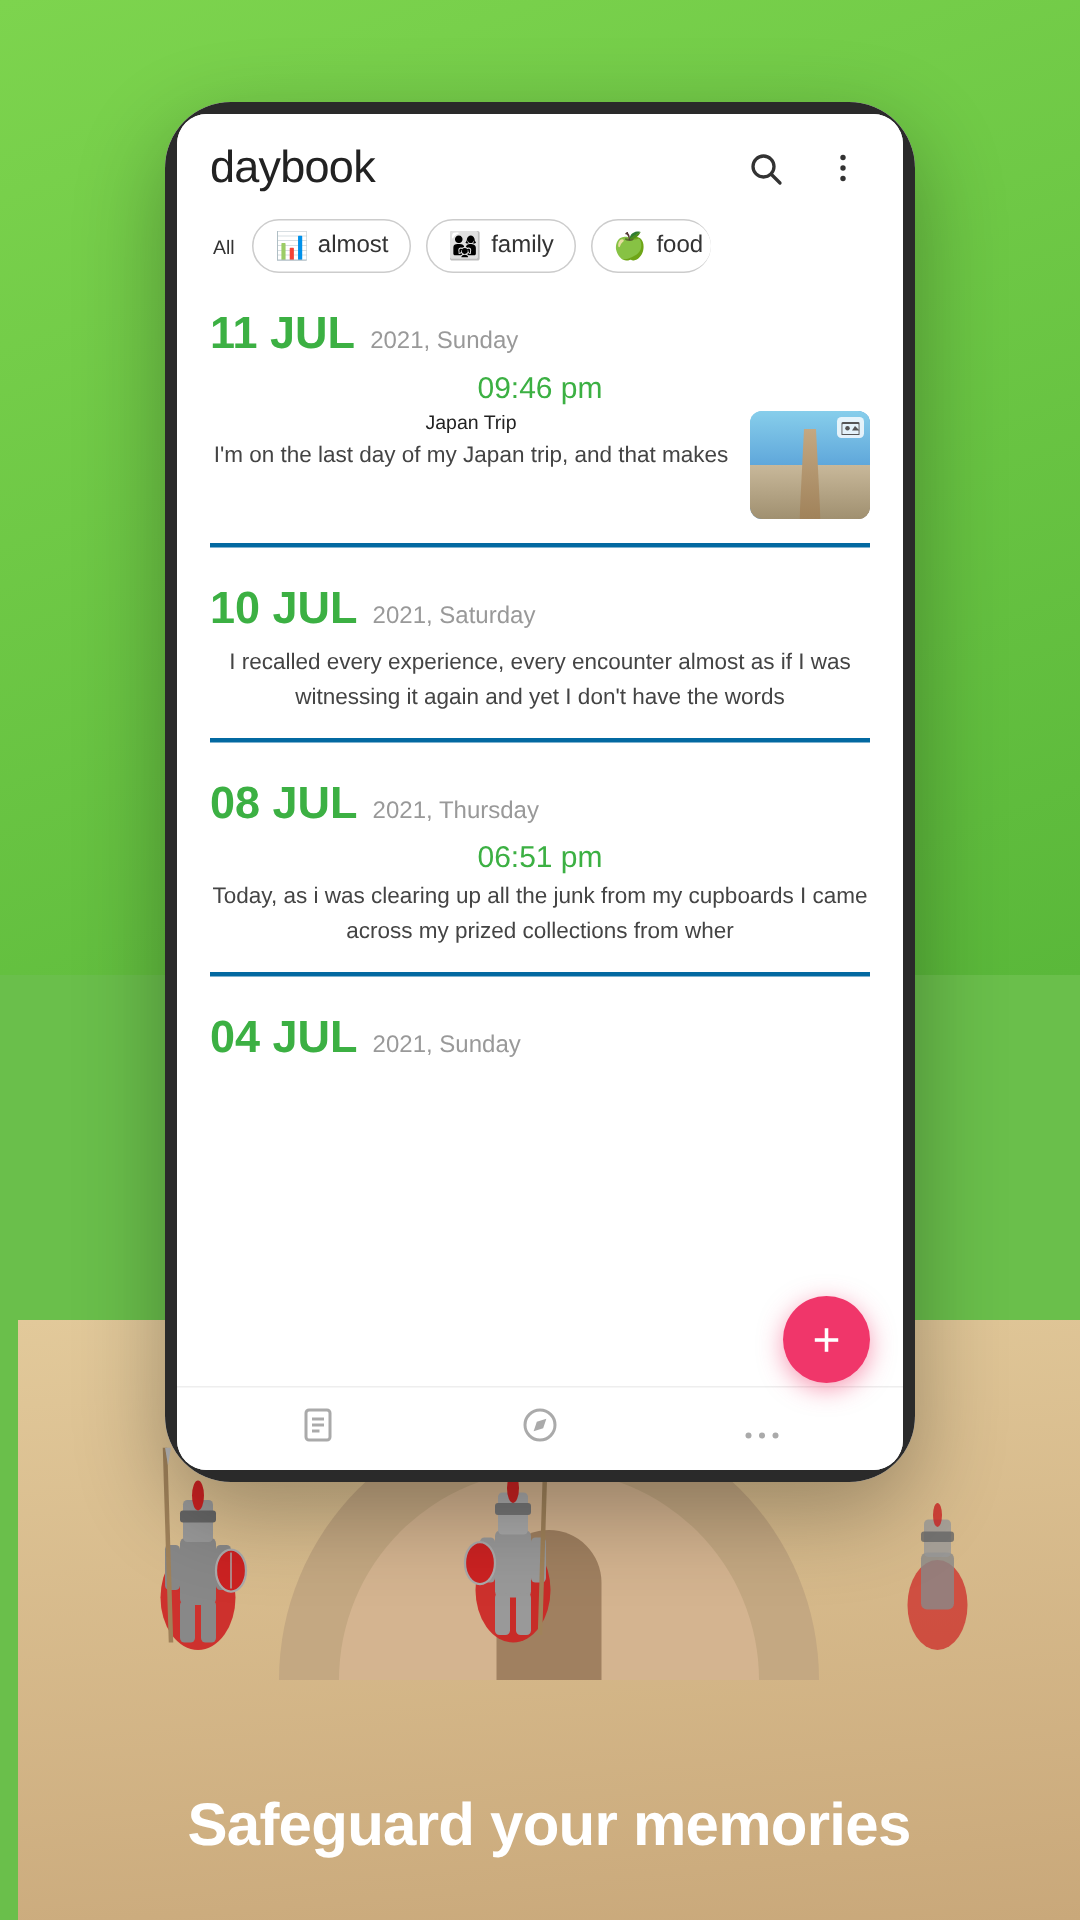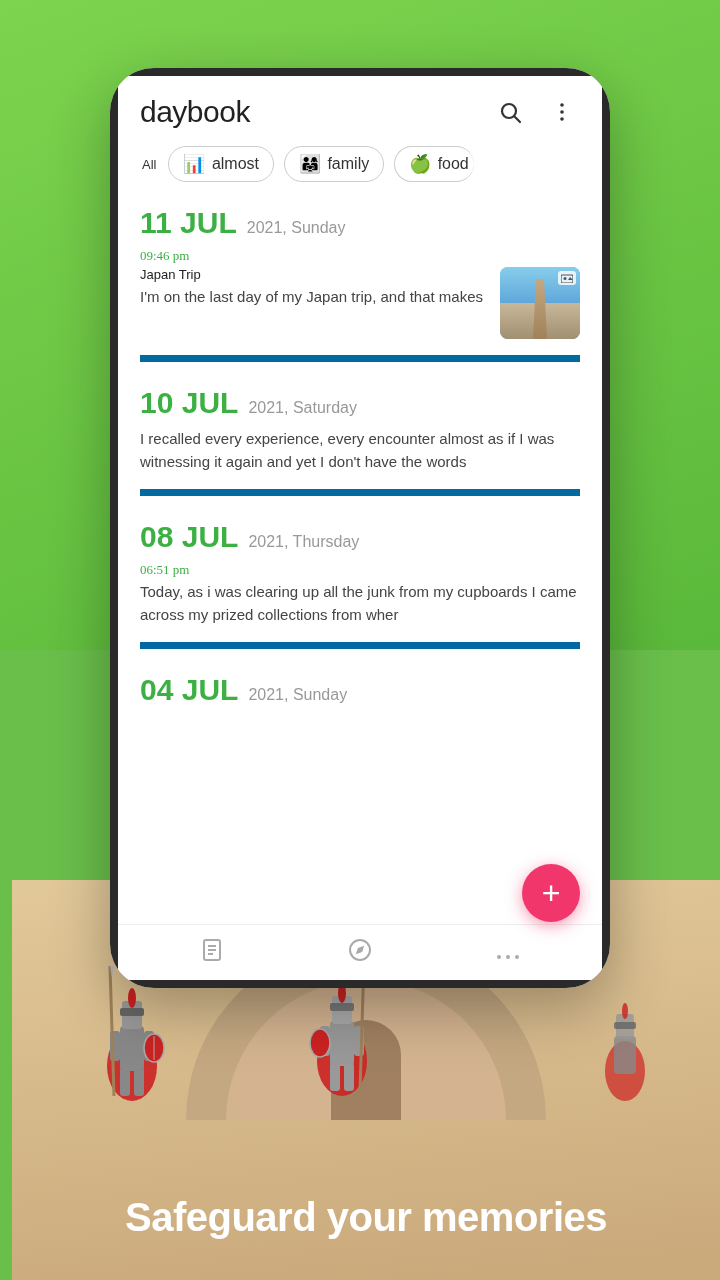--- a/index.html
+++ b/index.html
@@ -32,23 +32,24 @@
       background: #fff;
       border-radius: 44px;
       box-shadow: 0 20px 60px rgba(0,0,0,0.3), inset 0 0 0 8px #2a2a2a;
       overflow: hidden;
       z-index: 10;
     }
 
     .phone-inner {
       position: absolute;
       top: 8px; left: 8px; right: 8px; bottom: 8px;
-      border-radius: 9px;
+      border-radius: 20px;
       overflow: hidden;
       background: #f9a8d4;
+      text-align: center;
     }
 
     
     .app {
       width: 100%;
       height: 100%;
       display: flex;
       flex-direction: column;
       background: #fff;
     }
@@ -148,29 +149,28 @@
     .date-rest {
       font-size: 16px;
       color: #999;
       font-weight: 400;
     }
 
     
     .entry {
       margin-bottom: 24px;
       padding-bottom: 16px;
-      border-bottom: 7px solid #0369a1;
+      border-bottom: 3px solid #0369a1;
     }
 
     .entry-time {
-      font-size: 13px;
+      font-size: 20px;
       color: #3cb043;
       font-weight: 500;
       margin-bottom: 3px;
-      font-family: Liberation Serif, serif;
     }
 
     .entry-content {
       display: flex;
       gap: 12px;
       align-items: flex-start;
     }
 
     .entry-text {
       flex: 1;

